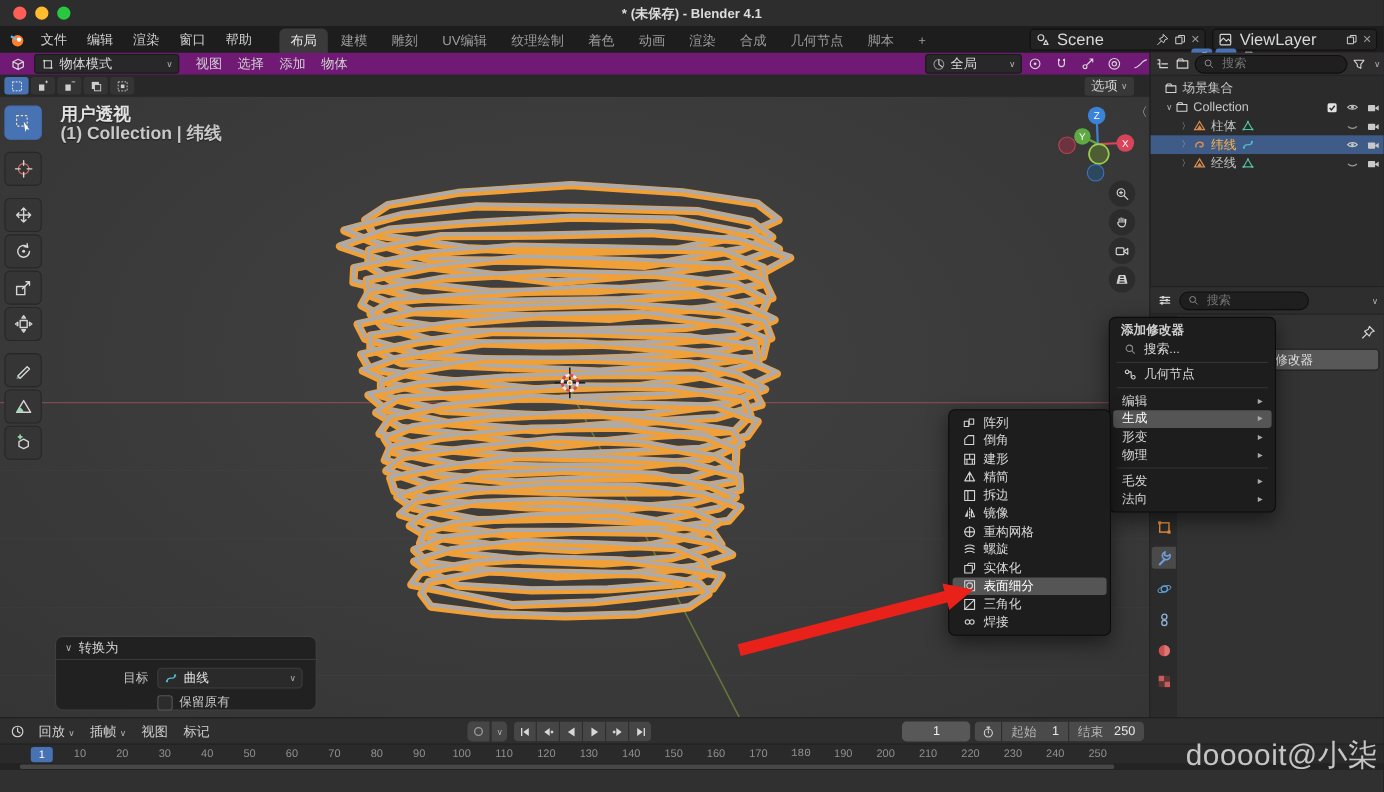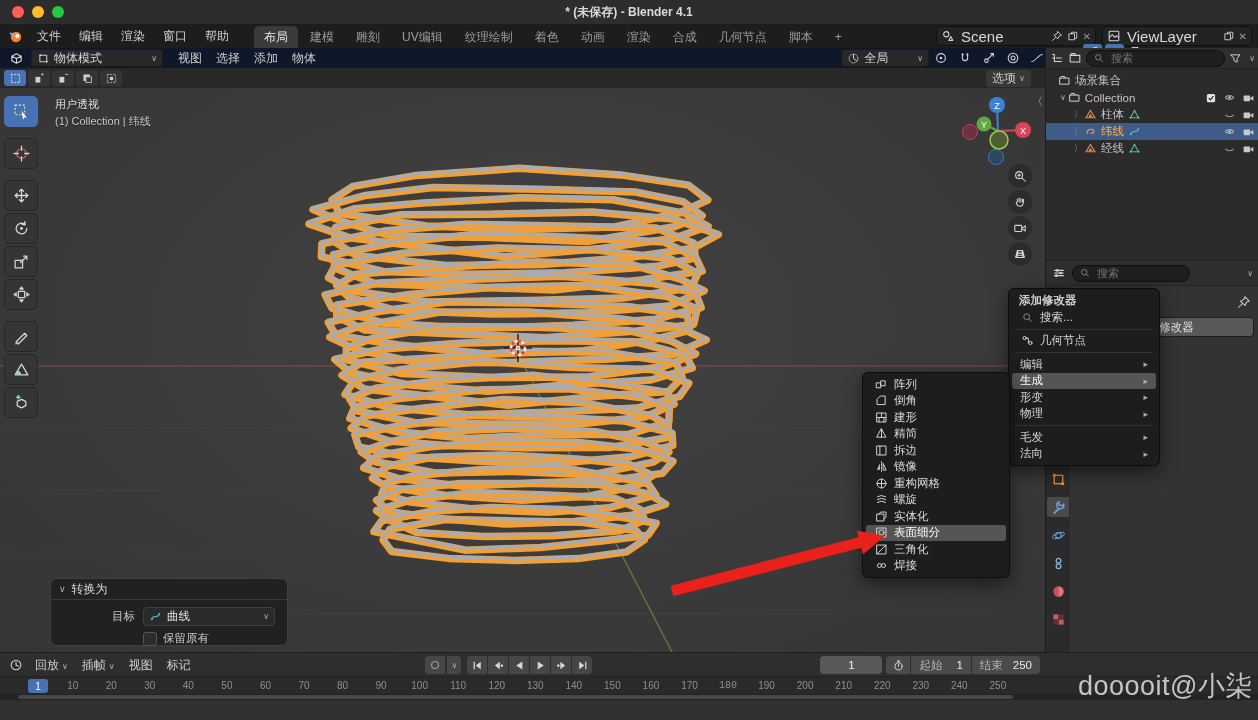--- a/index.html
+++ b/index.html
@@ -15,31 +15,31 @@
   #title{position:absolute;left:0;right:0;top:0;height:24px;display:flex;align-items:center;justify-content:center;
          font-weight:bold;font-size:12px;color:#dcdcdc;pointer-events:none;}
   
   #menubar{left:0;top:24px;width:1258px;height:24px;background:#1d1d1d;display:flex;align-items:center;}
   .menu-item{padding:16px 9px;color:#cfcfcf;font-size:12px;border-radius:4px;}
   .tab{padding:3px 10px 4px;color:#9d9d9d;font-size:12px;border-radius:5px 5px 0 0;margin-top:3px;}
   .tab.active{background:#3a3a3a;color:#e8e8e8;}
   .idblock{display:flex;align-items:center;background:#232323;border:1px solid #101010;border-radius:4px;height:18px;padding:0 4px;margin-left:6px;}
   .idblock .txt{margin:0 6px;color:#d8d8d8;font-size:15px;}
   
-  #header2{left:0;top:48px;width:1258px;height:20px;background:#0f172a;display:flex;align-items:center;border-bottom:1px solid #262626;}
+  #header2{left:0;top:48px;width:1258px;height:20px;background:#701a75;display:flex;align-items:center;border-bottom:1px solid #262626;}
   .hbtn{display:flex;align-items:center;padding:1px 5px;border-radius:3px;color:#d5d5d5;}
   .dd{display:flex;align-items:center;background:#282828;border:1px solid #1a1a1a;border-radius:3px;height:16px;padding:0 5px;}
   .toggled{background:#4772b3;border-radius:3px;}
   
   #toolrow{left:0;top:68px;width:1045px;height:20px;background:#282828;display:flex;align-items:center;border-bottom:1px solid #1f1f1f;}
   .selmode{width:22px;height:16px;border-radius:3px;margin-right:2px;display:flex;align-items:center;justify-content:center;background:#343434;}
   .selmode.active{background:#4772b3;}
   
   #viewport{left:0;top:88px;width:1045px;height:564px;background:radial-gradient(ellipse at 50% 42%,#424242 0%,#3a3a3a 60%,#353535 100%);overflow:hidden;}
-  #vplabels{left:55px;top:96px;line-height:17px;font-size:11px;color:#e2e2e2;text-shadow:0 1px 1px rgba(0,0,0,.5);}
+  #vplabels{left:55px;top:96px;line-height:17px;font-size:16px;color:#e2e2e2;text-shadow:0 1px 1px rgba(0,0,0,.5);font-weight:bold;}
   #vplabels .sub{color:#c8c8c8;}
   #toolbar{left:4px;top:96px;width:34px;display:flex;flex-direction:column;gap:2px;}
   .tool{width:32px;height:29px;background:#353535;border:1px solid #272727;border-radius:5px;display:flex;align-items:center;justify-content:center;}
   .tool.active{background:#4772b3;border-color:#4772b3;}
   .tool.gap{margin-top:9px;}
   #gizmo{left:955px;top:92px;width:90px;height:80px;}
   .vbtn{position:absolute;width:24px;height:24px;border-radius:50%;background:rgba(40,40,40,.75);display:flex;align-items:center;justify-content:center;}
   #collapse{left:1032px;top:94px;color:#bbb;font-size:11px;}
   #optionsbtn{left:986px;top:70px;display:flex;align-items:center;color:#cfcfcf;background:#383838;border-radius:3px;padding:1px 6px;height:15px;}
   

